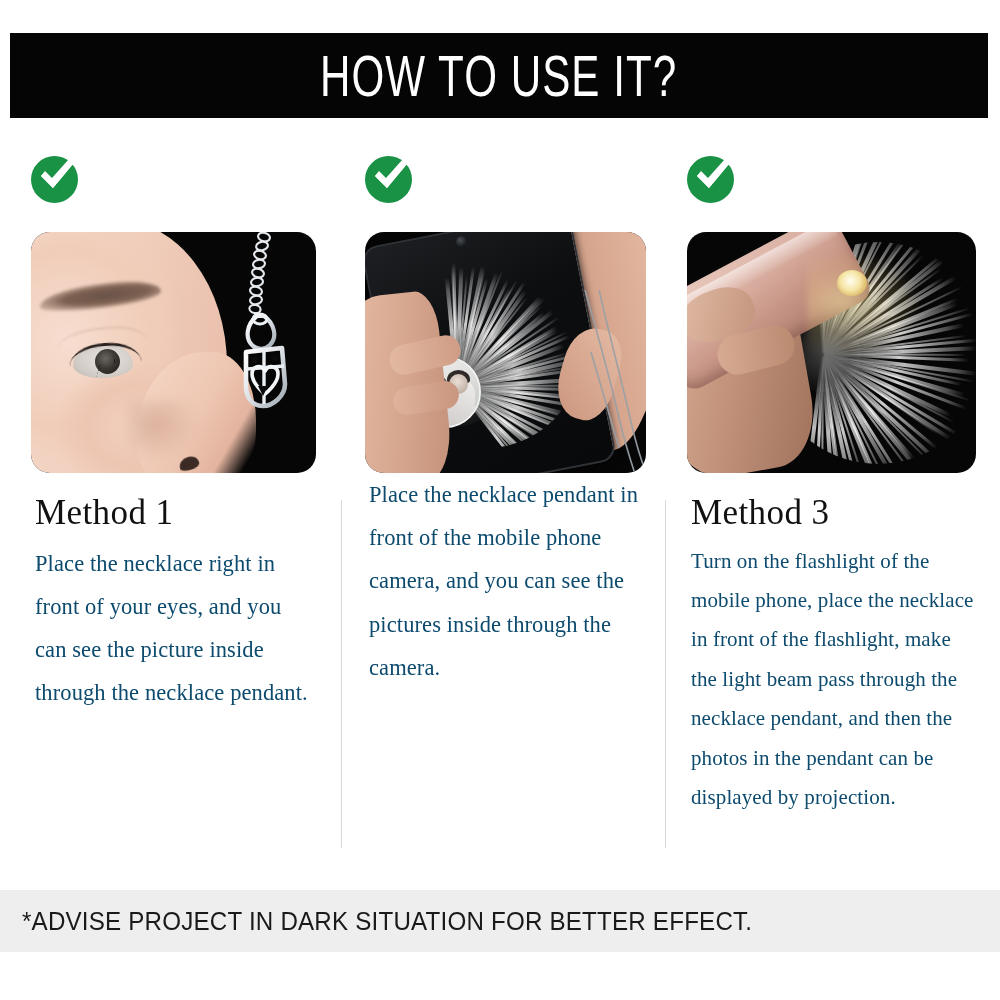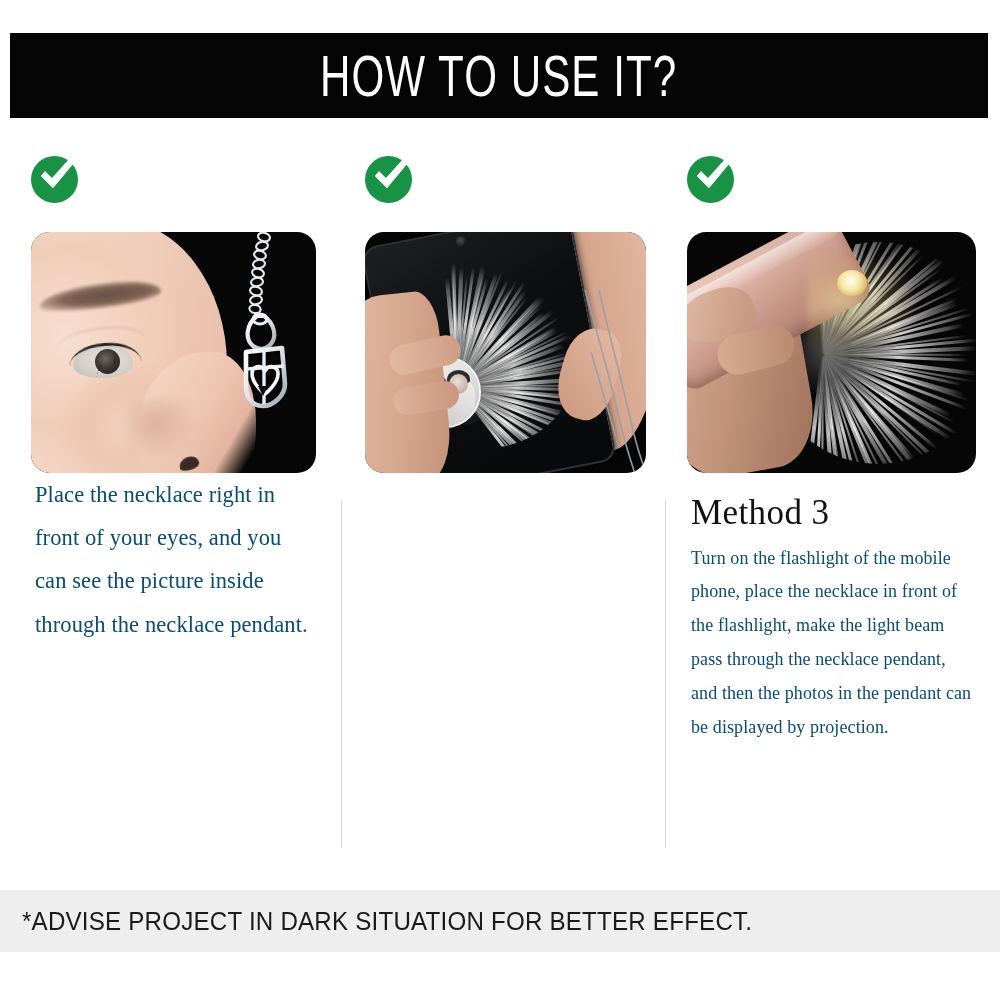--- a/index.html
+++ b/index.html
@@ -491,21 +491,21 @@
     line-height: 1.1;
   }
   .method-body {
     font-family: "Liberation Serif", serif;
     font-size: 22.5px;
     line-height: 1.92;
     color: #0c4a6e;
     margin: 0 0 0 4px;
     letter-spacing: 0.1px;
   }
-  .col-3 .method-body { font-size: 18px; line-height: 1.88; }
+  .col-3 .method-body { font-size: 21px; line-height: 1.88; }
 
   
   .footer-band {
     position: absolute;
     left: 0;
     top: 890px;
     width: 1000px;
     height: 62px;
     background: #eeeeee;
     display: flex;
@@ -591,20 +591,21 @@
           <line x1="20" y1="57" x2="57" y2="54" stroke="#e9eef2" stroke-width="3.4"></line>
 
           <path d="M25 62 C25 54 34 52 38 59 C42 52 51 54 51 62 C51 72 38 82 38 82 C38 82 25 72 25 62 Z" fill="none" stroke="#f4f7fa" stroke-width="3.6" stroke-linejoin="round"></path>
           <path d="M31 74 L41 74 L36 84 Z" fill="#0b0b0b"></path>
           <circle cx="28" cy="48" r="3.6" fill="#0b0b0b"></circle>
           <circle cx="48" cy="46" r="3.2" fill="#0b0b0b"></circle>
         </svg>
       </div>
     </div>
 
+    <div class="method-title">Method 1</div>
     <div class="method-body">Place the necklace right in front of your eyes, and you can see the picture inside through the necklace pendant.</div>
   </div>
 
   <div class="col col-2">
 
     <div class="check-badge">
       <div class="circle"></div>
       <svg viewBox="0 0 54 50">
         <path d="M8 26 L20 38 L50 2 L44 0 L19 28 L12 21 Z" fill="#ffffff"></path>
         <path d="M8 26 L20 38 L50 2 L40 6 L19 30 L12 22 Z" fill="#ffffff"></path>
@@ -694,20 +695,21 @@
         <svg viewBox="0 0 78 190">
           <g fill="none" stroke="#9aa0a6" stroke-width="1.6" opacity="0.95">
             <path d="M6 0 C18 42 30 84 40 128 C46 154 52 172 58 190"></path>
             <path d="M20 0 C30 44 42 88 52 132 C58 158 64 176 70 190"></path>
             <path d="M12 62 C22 96 32 130 40 158"></path>
           </g>
         </svg>
       </div>
     </div>
 
+    <div class="method-body">Place the necklace pendant in front of the mobile phone camera, and you can see the pictures inside through the camera.</div>
   </div>
 
   <div class="col col-3">
 
     <div class="check-badge">
       <div class="circle"></div>
       <svg viewBox="0 0 54 50">
         <path d="M8 26 L20 38 L50 2 L44 0 L19 28 L12 21 Z" fill="#ffffff"></path>
         <path d="M8 26 L20 38 L50 2 L40 6 L19 30 L12 22 Z" fill="#ffffff"></path>
       </svg>

